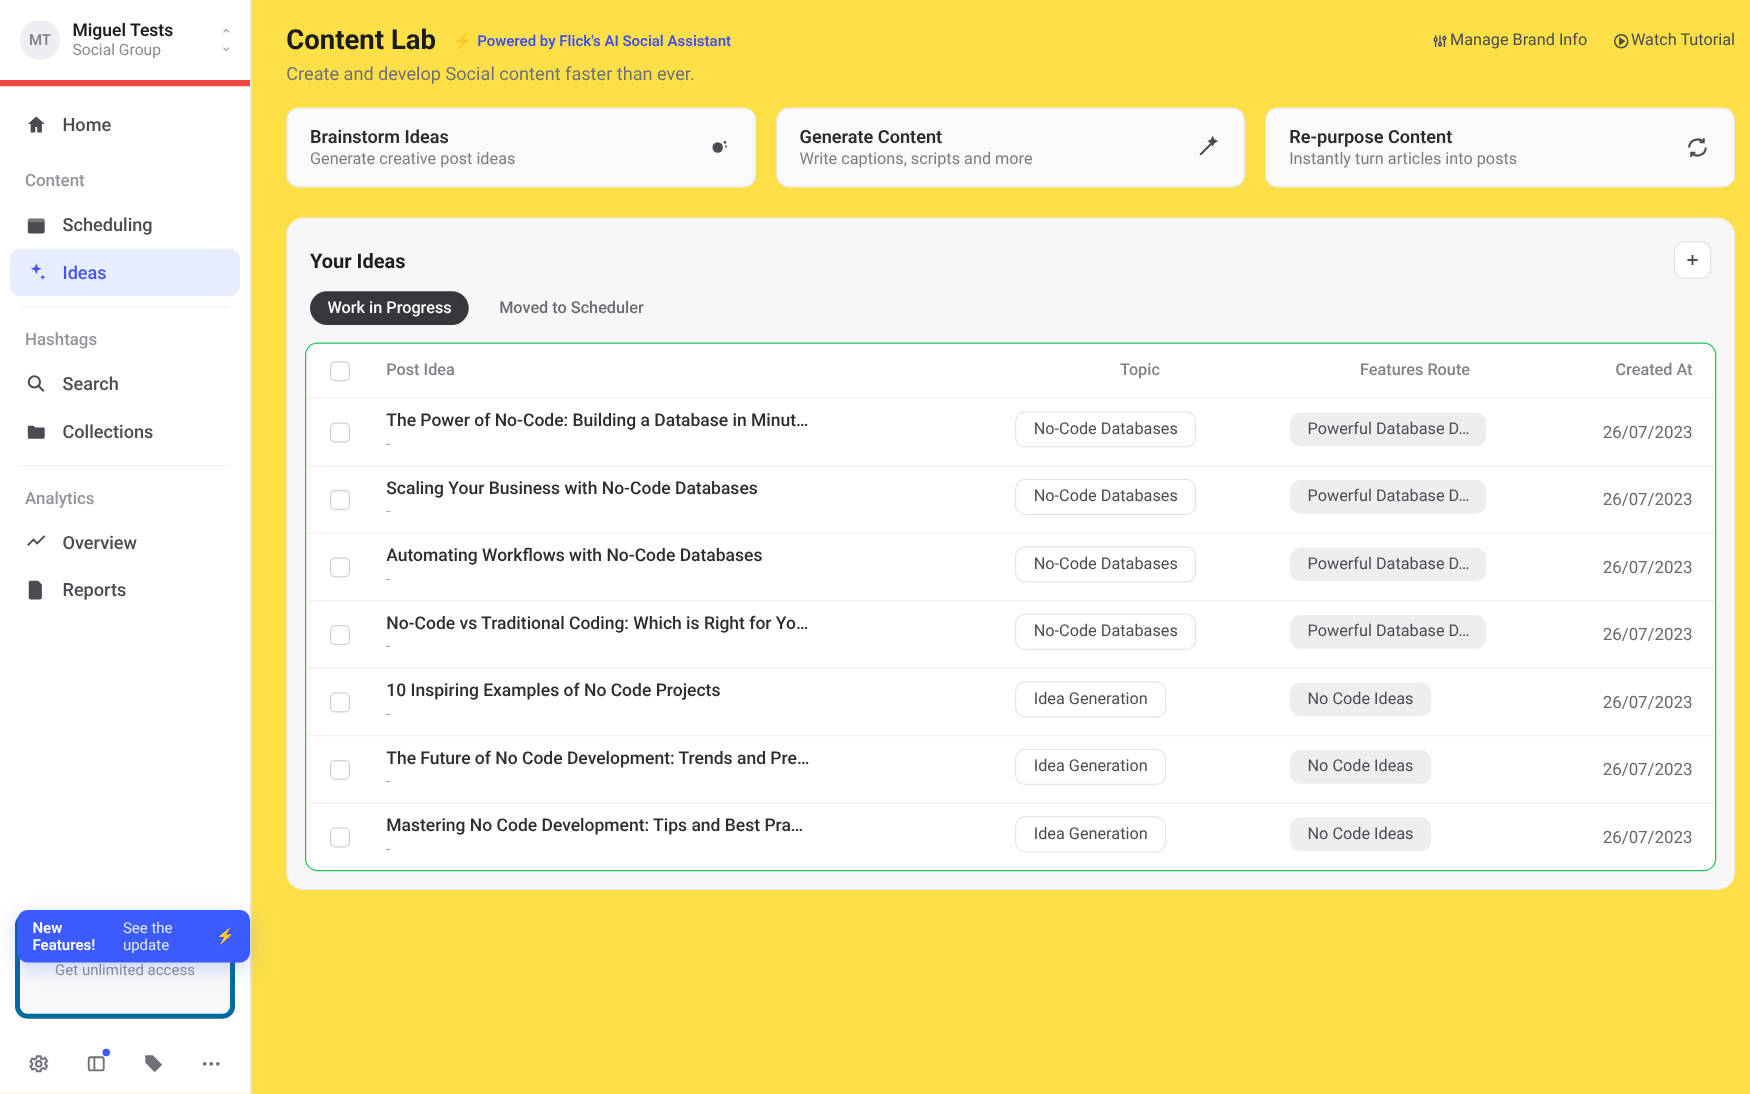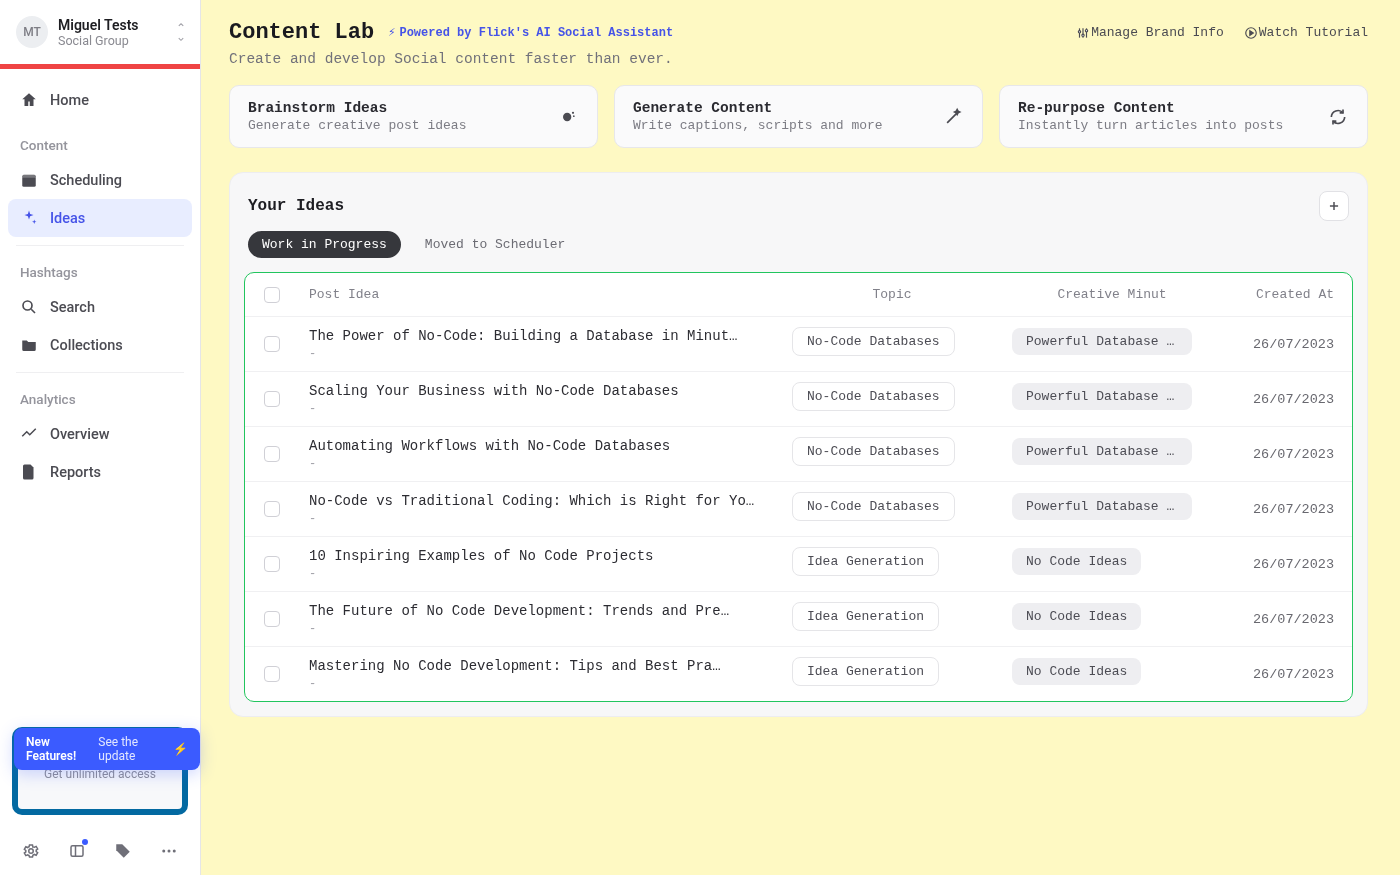--- a/index.html
+++ b/index.html
@@ -82,21 +82,21 @@
   font-weight: 500;
 }
 .section-divider {
   border: none;
   border-top: 1px solid #efeff1;
   margin: 8px 8px 0 8px;
 }
 .trial-card {
   margin: 0 12px 60px 12px;
   background: #f7f8fa;
-  border: 6px solid #0369a1;
+  border: 4px solid #0369a1;
   border-radius: 10px;
   padding: 14px 14px 28px 14px;
   text-align: center;
   position: relative;
 }
 .trial-title { font-size: 13.5px; font-weight: 600; }
 .trial-sub { font-size: 12px; color: #8e8e95; margin-top: 4px; }
 .new-features-banner {
   position: absolute;
   left: 14px;
@@ -134,25 +134,24 @@
   top: -2px; right: -2px;
   width: 6px; height: 6px;
   background: #3b5bff;
   border-radius: 50%;
 }
 .sidebar-spacer { flex: 1; }
 
 
 .main {
   flex: 1;
-  padding: 20px 32px 0 28px;
-  background: #fef9c3;
+  padding: 20px 12px 0 28px;
+  background: #fde047;
   height: 100%;
   overflow: hidden;
-  font-family: Liberation Mono, monospace;
 }
 .page-head-line {
   display: flex;
   align-items: center;
   gap: 14px;
 }
 .page-title {
   font-size: 22px;
   font-weight: 700;
   color: #1a1a1f;
@@ -540,21 +539,21 @@
       <div class="tab-pill">Moved to Scheduler</div>
     </div>
 
     <div class="table-wrap">
       <div class="row header">
         <div class="cell check">
             <div class="chk"></div>
           </div>
         <div class="cell col-head">Post Idea</div>
         <div class="cell col-head center">Topic</div>
-        <div class="cell col-head center">Creative Minut</div>
+        <div class="cell col-head center">Features Route</div>
         <div class="cell col-head right">Created At</div>
       </div>
       <div id="rows">
           <div class="row data">
             <div class="cell check">
               <div class="chk"></div>
             </div>
             <div class="cell">
               <div class="post-title">The Power of No-Code: Building a Database in Minut…</div>
               <div class="post-sub">-</div>

